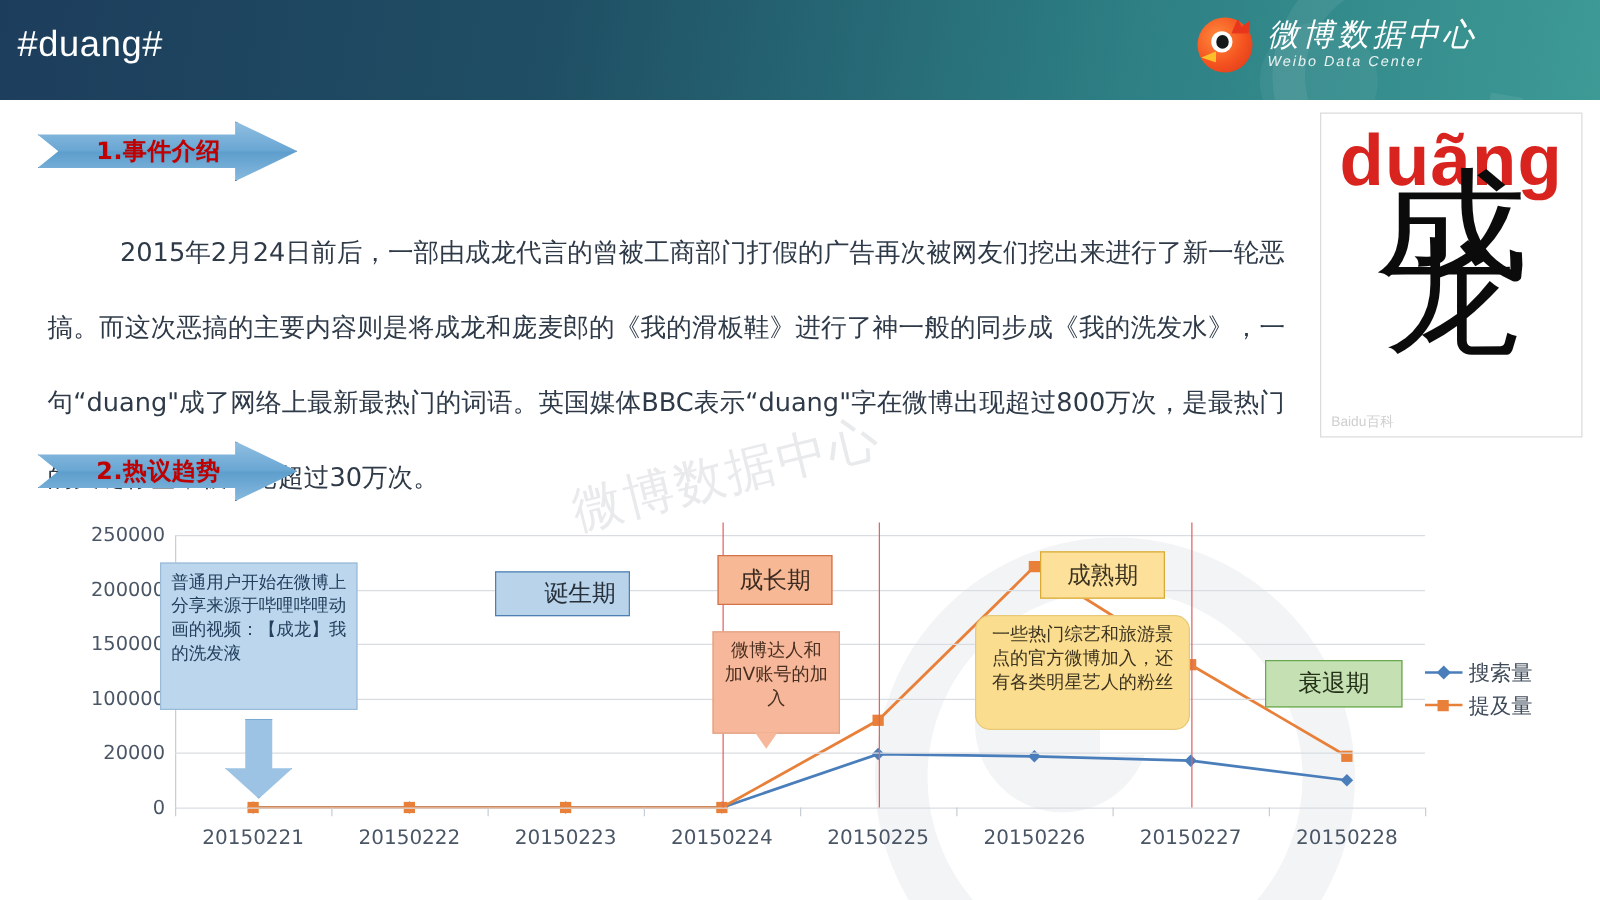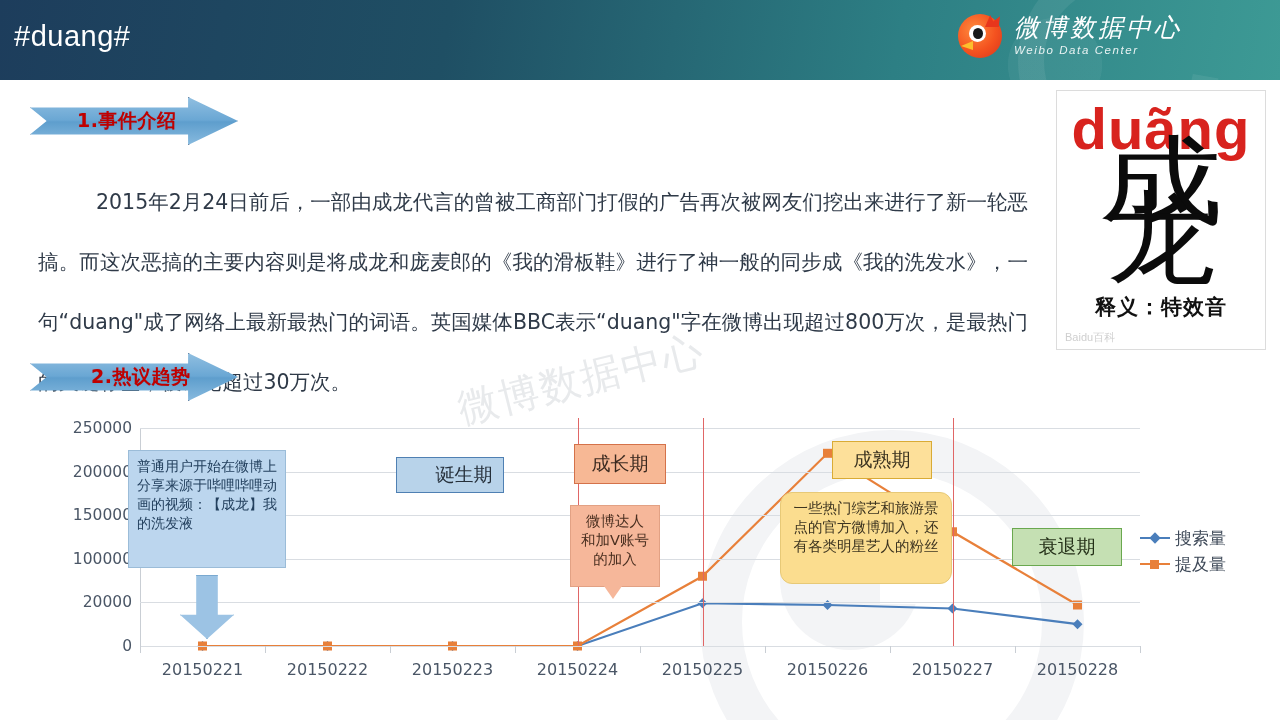--- a/index.html
+++ b/index.html
@@ -70,21 +70,21 @@
     clip-path:polygon(0% 22%,76% 22%,76% 0%,100% 50%,76% 100%,76% 78%,0% 78%,8% 50%);
     box-sizing:border-box;
   }
   .arrow-label{
     color:#c00000;font-weight:bold;font-size:19px;letter-spacing:.5px;
     font-family:"DejaVu Sans",sans-serif;text-shadow:0 0 1px rgba(0,0,0,.15);
   }
   #arrow1{left:30px;top:97px;width:208px;}
   #arrow1 .arrow-label{margin-left:46px;}
   #arrow2{left:30px;top:353px;width:208px;}
-  #arrow2 .arrow-label{margin-left:60px;}
+  #arrow2 .arrow-label{margin-left:46px;}
 
   
   .para{
     position:absolute;left:38px;top:172px;width:990px;
     color:#2f3a48;font-size:20.5px;line-height:60px;text-align:justify;
     font-family:"DejaVu Sans",sans-serif;letter-spacing:0px;
   }
   .para .indent{display:inline-block;width:58px;}
 
   
@@ -228,21 +228,20 @@
   <div class="para"><span class="indent"></span><span>2015年2月24日前后，一部由成龙代言的曾被工商部门打假的广告再次被网友们挖出来进行了新一轮恶搞。而这次恶搞的主要内容则是将成龙和庞麦郎的《我的滑板鞋》进行了神一般的同步成《我的洗发水》，一句“duang"成了网络上最新最热门的词语。英国媒体BBC表示“duang"字在微博出现超过800万次，是最热门的关键标签，被讨论超过30万次。</span></div>
 
   <div class="duang-card">
     <div class="duang-pinyin">duãng</div>
     <div class="duang-glyph">
       <div class="stack">
         <div class="top">成</div>
         <div class="bot">龙</div>
       </div>
     </div>
-    <div class="duang-mean">释义：特效音</div>
     <div class="duang-wm">Baidu百科</div>
   </div>
 
   <div class="arrow" id="arrow2">
     <span class="arrow-label">2.热议趋势</span>
   </div>
 
   <div class="wm-text">微博数据中心</div>
   <div class="wm-circle"></div>
   <div class="wm-circle-in"></div>
@@ -306,21 +305,21 @@
       </div>
   </div>
 
   <div class="phase birth" id="ph0" style="left: 396px; top: 457px; width: 108px; height: 36px;">诞生期</div>
   <div class="phase growth" id="ph1" style="left: 574px; top: 444px; width: 92px; height: 40px;">成长期</div>
   <div class="phase mature" id="ph2" style="left: 832px; top: 441px; width: 100px; height: 38px;">成熟期</div>
   <div class="phase decline" id="ph3" style="left: 1012px; top: 528px; width: 110px; height: 38px;">衰退期</div>
 
   <div class="callout co-blue" id="co1" style="left: 128px; top: 450px; width: 158px; height: 118px;">普通用户开始在微博上分享来源于哔哩哔哩动画的视频：【成龙】我的洗发液</div>
   <div class="big-arrow" id="bigarrow" style="left: 180px; top: 575px; width: 52px; height: 62px;"></div>
-  <div class="callout co-orange" id="co2" style="left: 570px; top: 505px; width: 90px; height: 82px;">微博达人和加V账号的加入</div>
+  <div class="callout co-orange" id="co2" style="left: 570px; top: 505px; width: 102px; height: 82px;">微博达人和加V账号的加入</div>
   <div class="co-tail-orange" id="co2tail" style="left: 604px; top: 586px;"></div>
   <div class="callout co-yellow" id="co3" style="left: 732px; top: 492px; width: 172px; height: 92px;">一些热门综艺和旅游景点的官方微博加入，还有各类明星艺人的粉丝</div>
 
   <div class="legend">
     <div class="legend-row">
       <span class="legend-mark">
         <span class="legend-line" id="lg0line" style="background: rgb(74, 126, 187);"></span>
         <span class="legend-dia" id="lg0mk" style="background: rgb(74, 126, 187);"></span>
       </span>
       <span class="legend-txt">搜索量</span>

